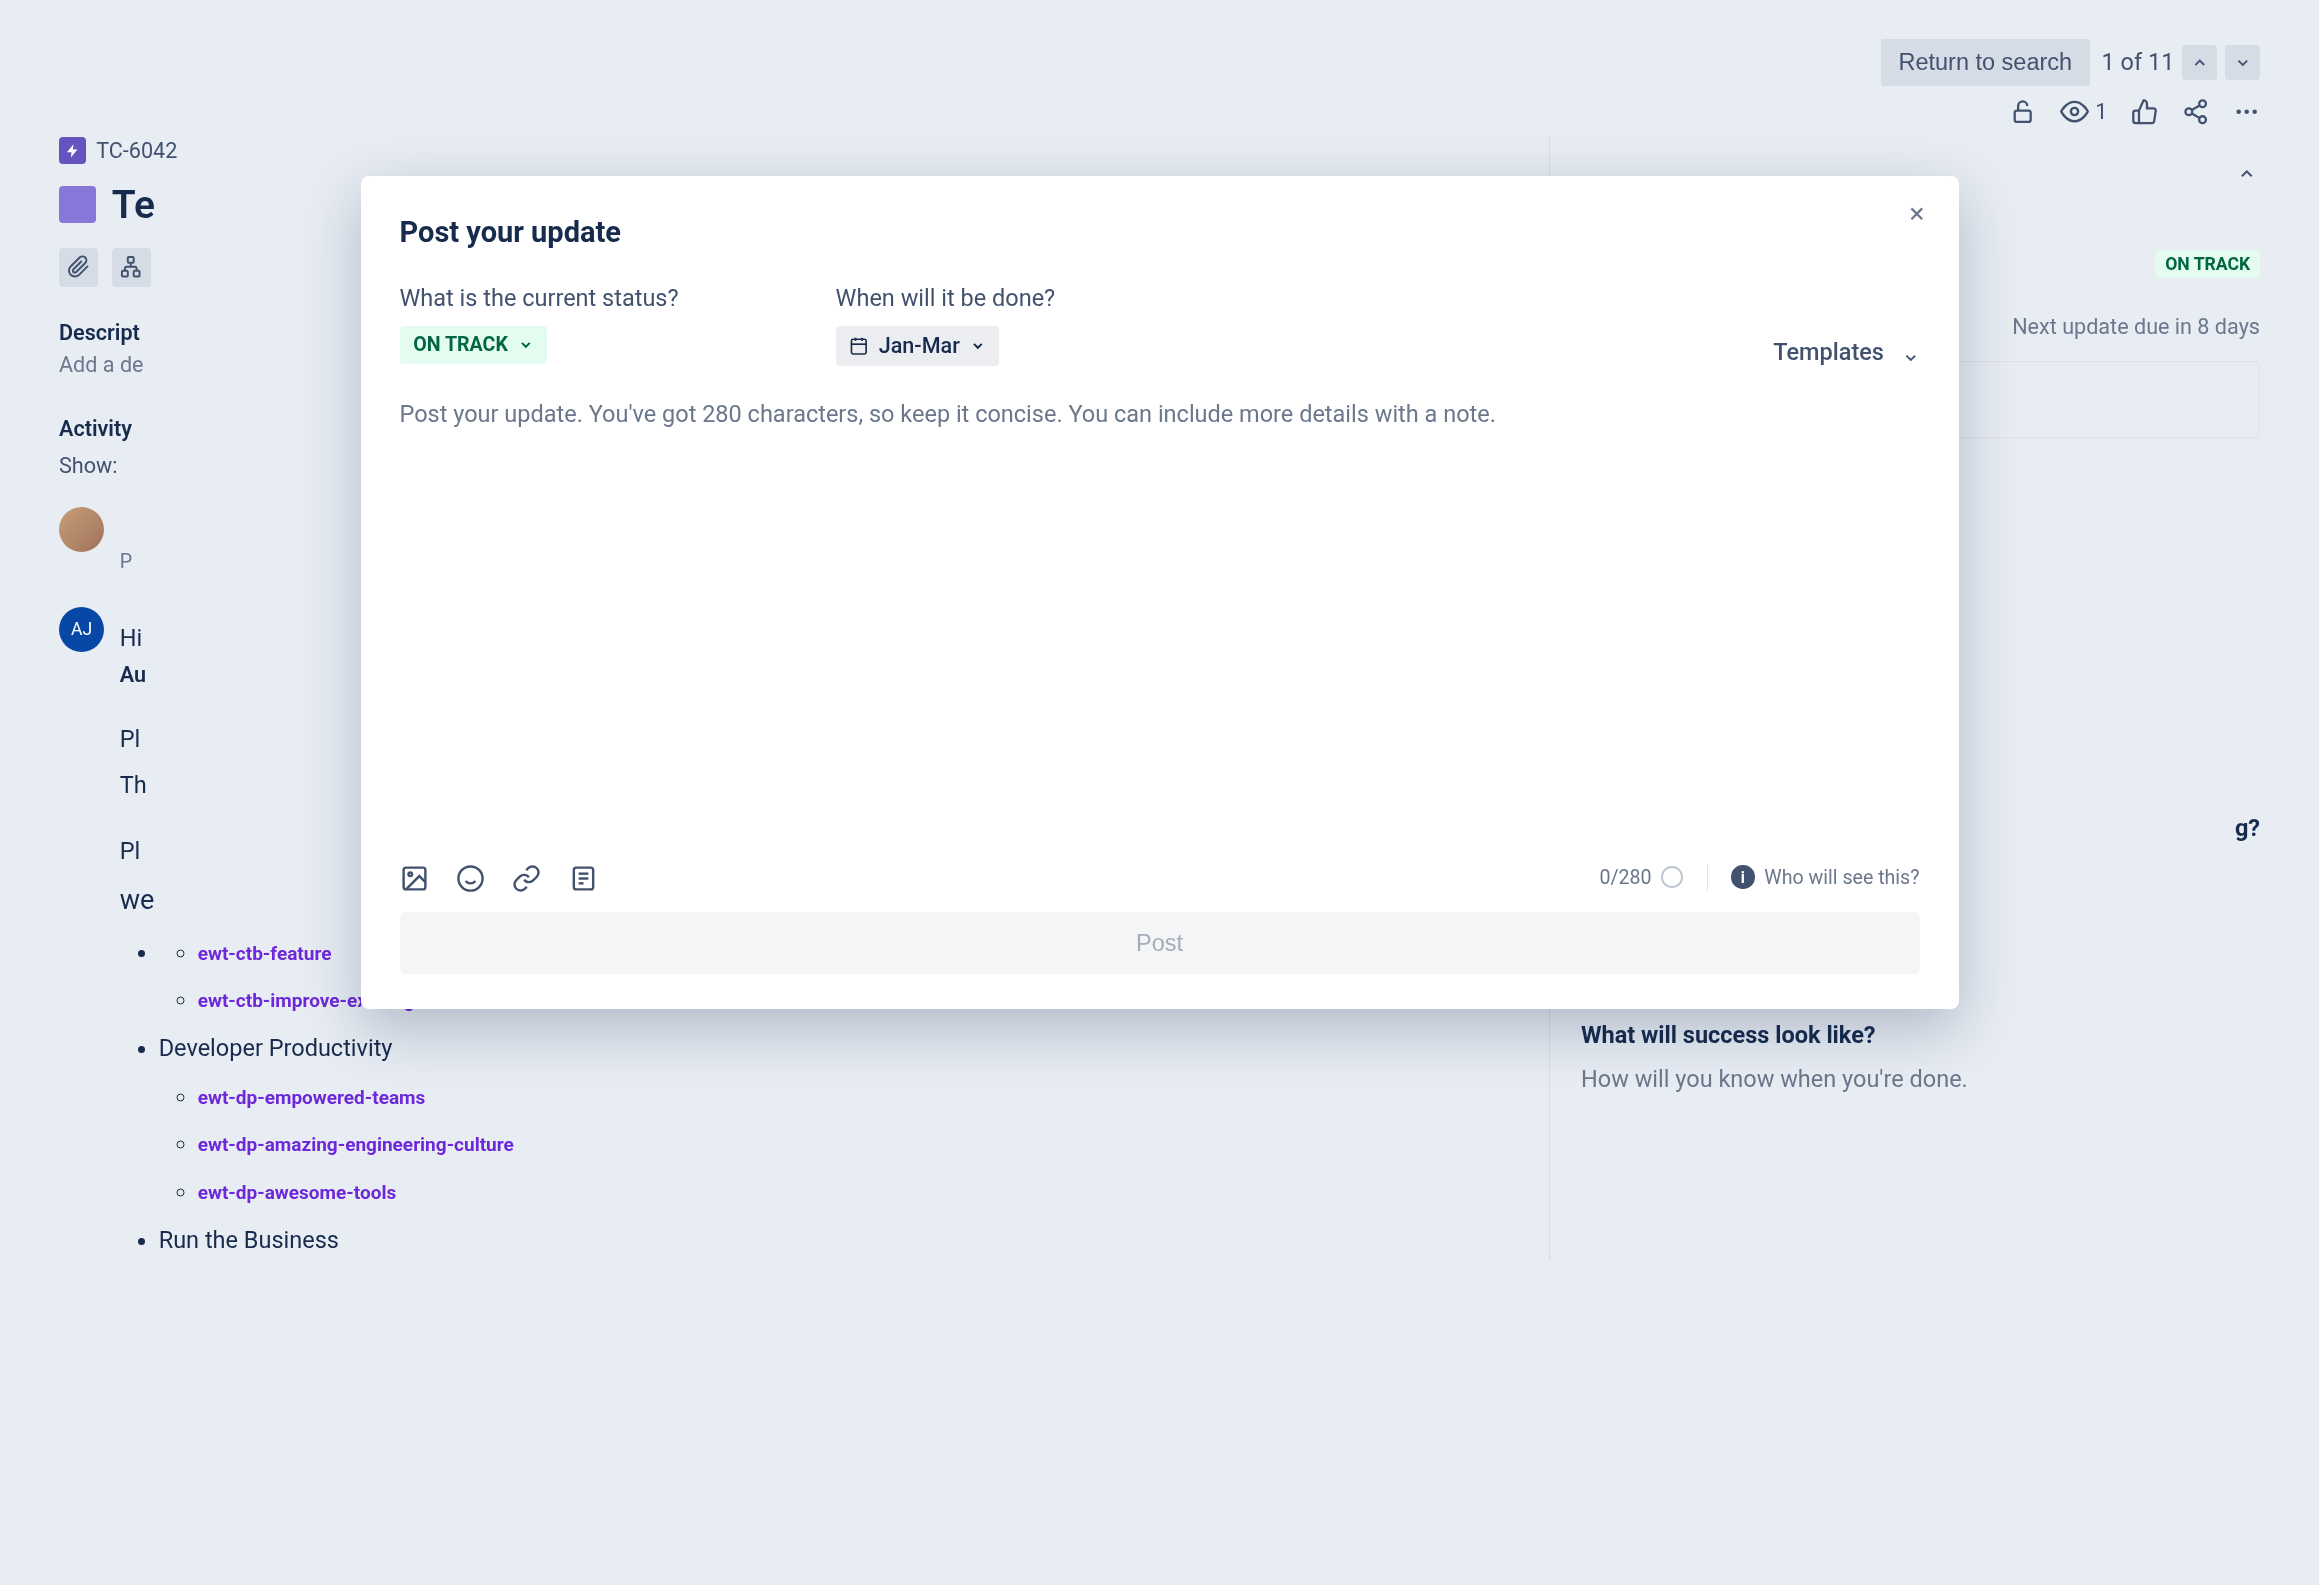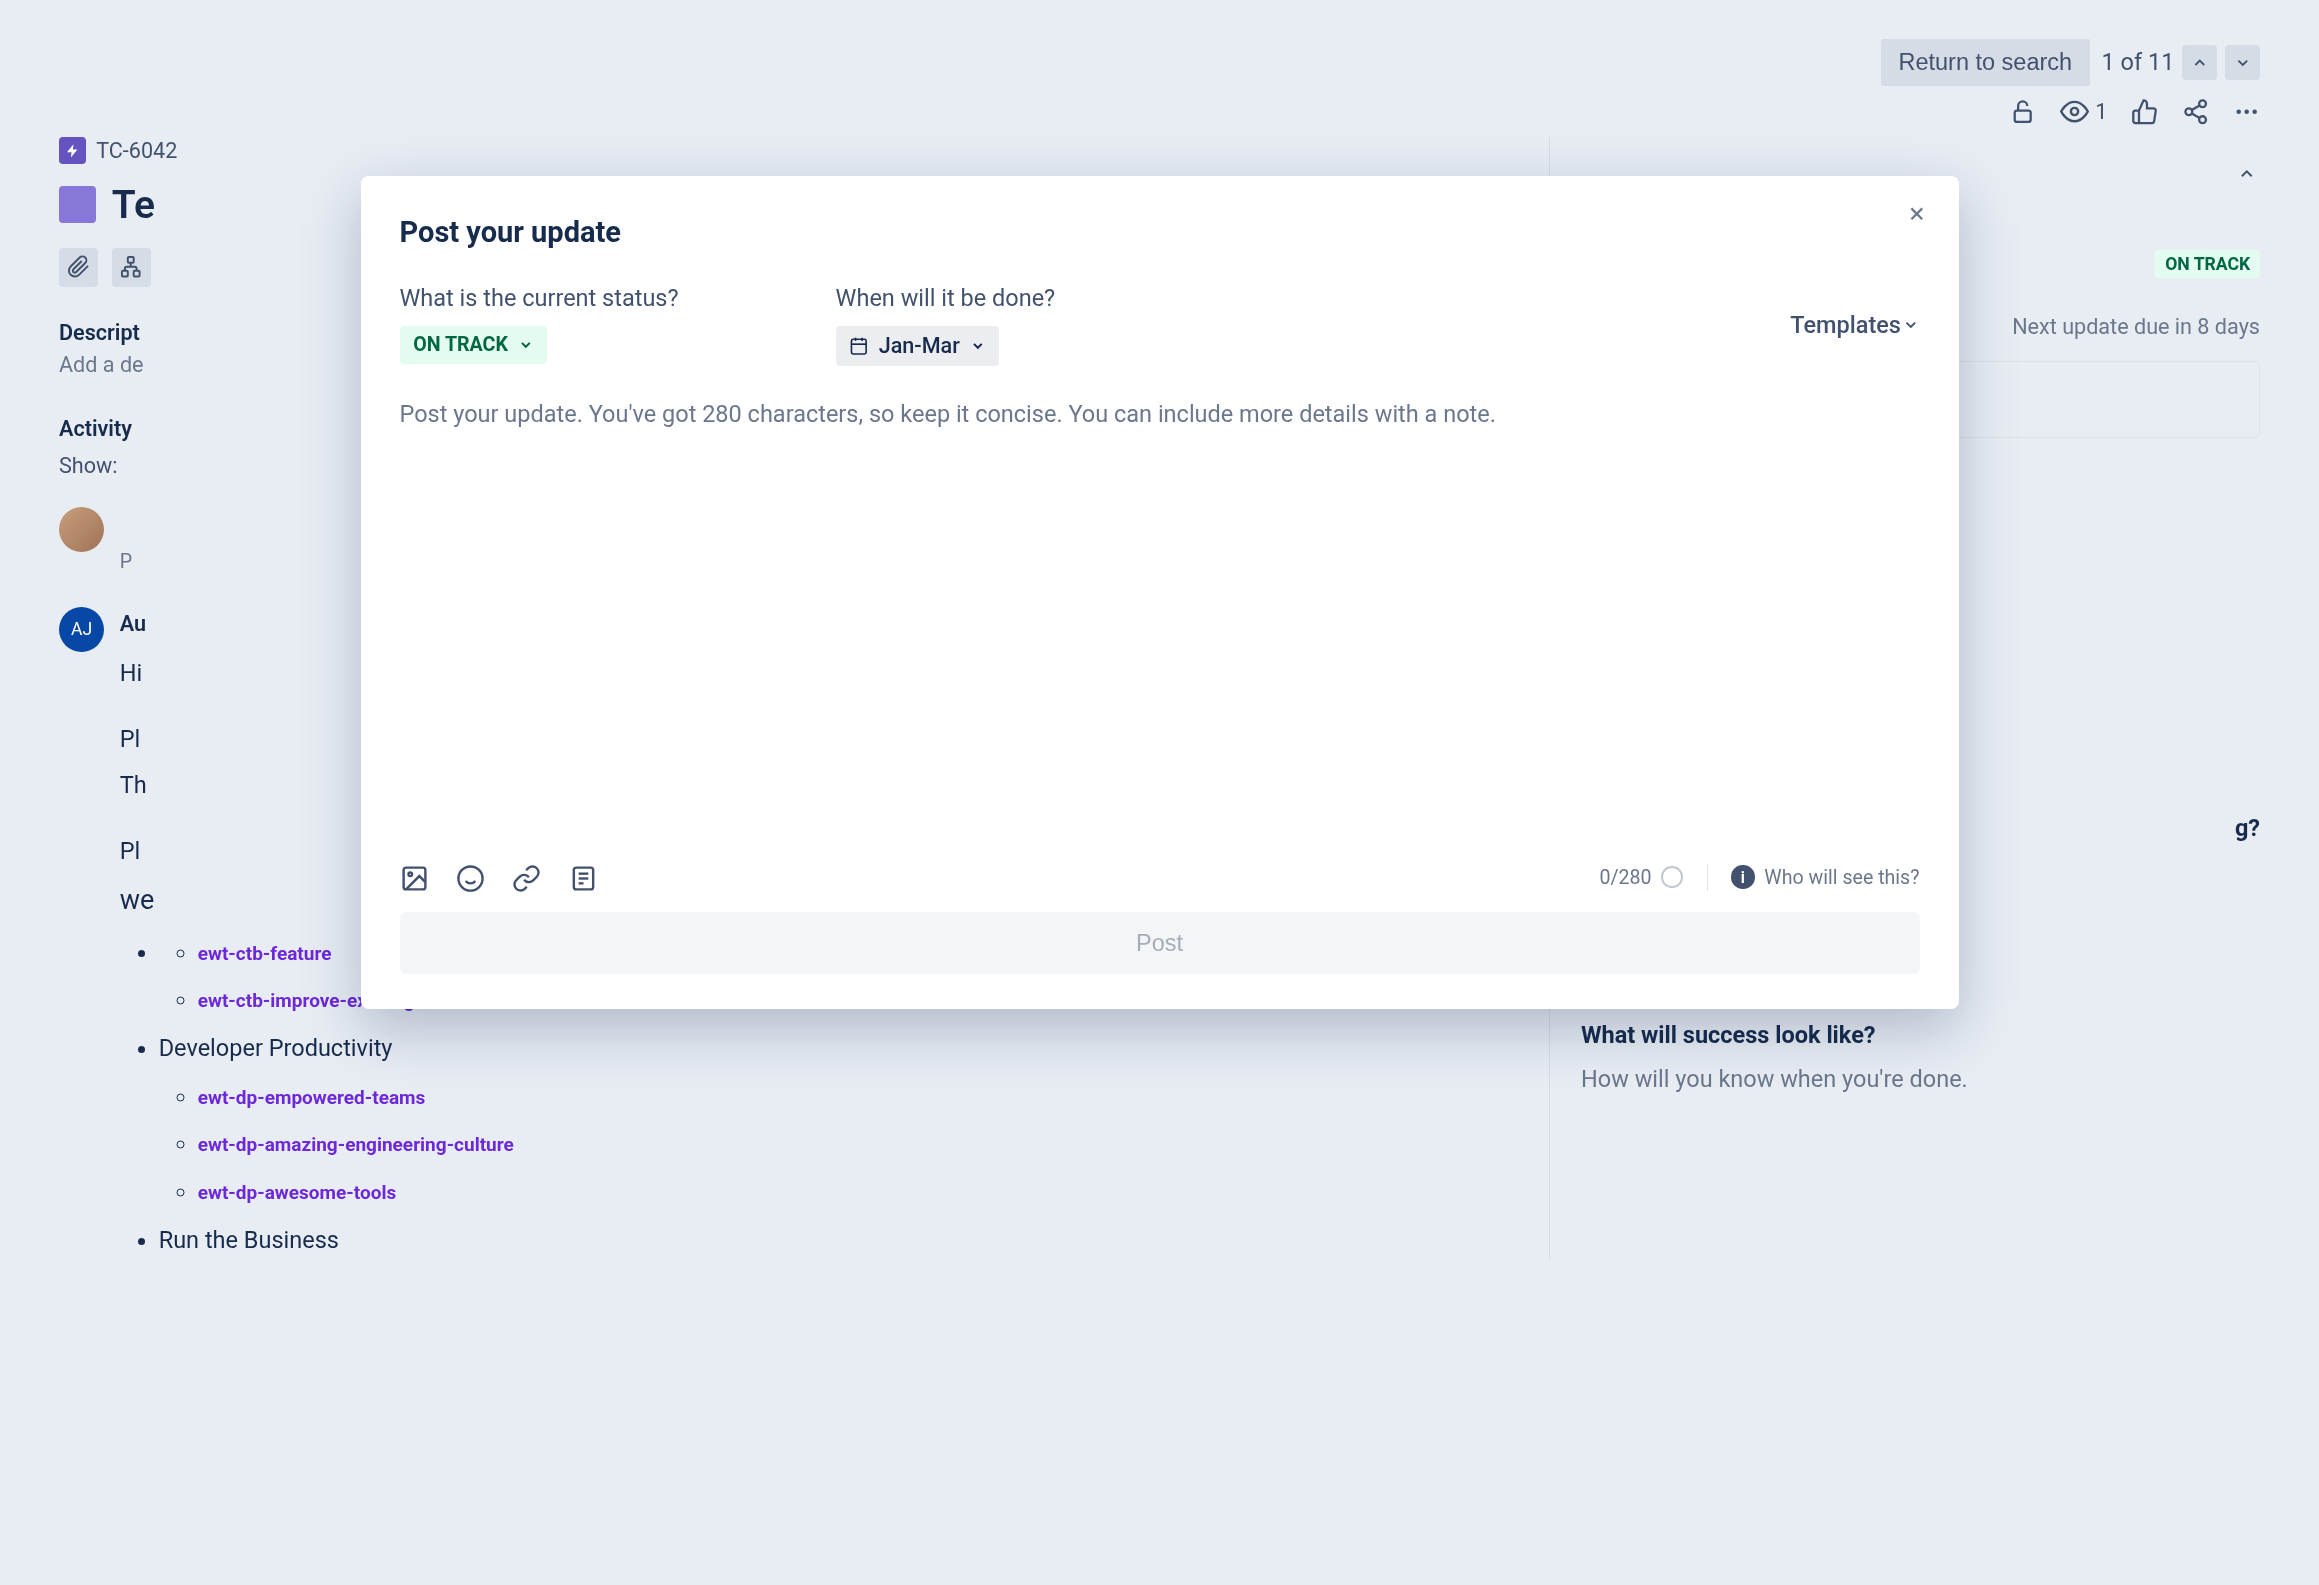--- a/index.html
+++ b/index.html
@@ -134,21 +134,21 @@
 .modal-title { font-size:29px; font-weight:700; color:#172b4d;}
 .modal-close { position:absolute; right:31px; top:27.4px; color:#6b778c; cursor:pointer; font-size:25.5px;}
 .modal-row { display:flex; gap:157px; margin-top:35px;}
 .modal-label { font-size:23.5px; color:#42526e;}
 .pill {
   margin-top:13.7px; display:inline-flex; align-items:center; gap:9.8px;
   background:#e3fcef; color:#006644; font-weight:700; font-size:19.6px;
   padding:7.8px 13.7px; border-radius:3.9px; cursor:pointer;
 }
 .pill.gray { background:rgba(9,30,66,0.08); color:#172b4d; font-weight:500;}
-.templates-btn { margin-left:auto; display:flex; align-items:center; gap:1px; font-size:23.5px; color:#42526e; cursor:pointer; font-weight:500;}
+.templates-btn { margin-left:auto; display:flex; align-items:flex-end; gap:18px; font-size:23.5px; color:#42526e; cursor:pointer; font-weight:500;}
 .modal-textarea-ph { font-size:23.5px; color:#6b778c; margin-top:31px; line-height:1.5;}
 .modal-footer { display:flex; align-items:flex-start; justify-content:space-between; margin-top:431px;}
 .footer-left { display:flex; gap:27.4px; color:#42526e;}
 .footer-icon { cursor:pointer; }
 .footer-right { display:flex; align-items:center; gap:23.5px; color:#6b778c; font-size:19.6px;}
 .char-count { display:flex; align-items:center; gap:9.8px;}
 .ring { width:21.6px;height:21.6px;border-radius:50%;border:2px solid #c1c7d0;}
 .divider-v { width:1px; height:27.4px; background:#dfe1e6;}
 .who-row { display:flex; align-items:center; gap:9.8px;}
 .info-circle { width:23.5px;height:23.5px;border-radius:50%;background:#42526e;color:white;display:flex;align-items:center;justify-content:center;font-size:15.7px;font-weight:700;}
@@ -262,22 +262,22 @@
           <div class="avatar photo"></div>
           <div class="comment-body">
             <div style="height:39px;"></div>
             <div style="color:#6b778c;font-size:19.6px;">P</div>
           </div>
         </div>
 
         <div class="comment-row">
           <div class="avatar">AJ</div>
           <div class="comment-body">
+            <div style="margin-top:13.7px;font-size:23.5px;">Hi</div>
             <div style="font-weight:600;">Au</div>
-            <div style="margin-top:13.7px;font-size:23.5px;">Hi</div>
             <div style="height:29px;"></div>
             <div style="font-size:23.5px;">Pl</div>
             <div style="font-size:23.5px;margin-top:7.8px;">Th</div>
             <div style="height:29px;"></div>
             <div style="font-size:23.5px;">Pl</div>
             <div style="font-size:27px;margin-top:7.8px;">we</div>
 
             <ul class="bullet-list">
               <li>
                 <ul class="sub-list">

